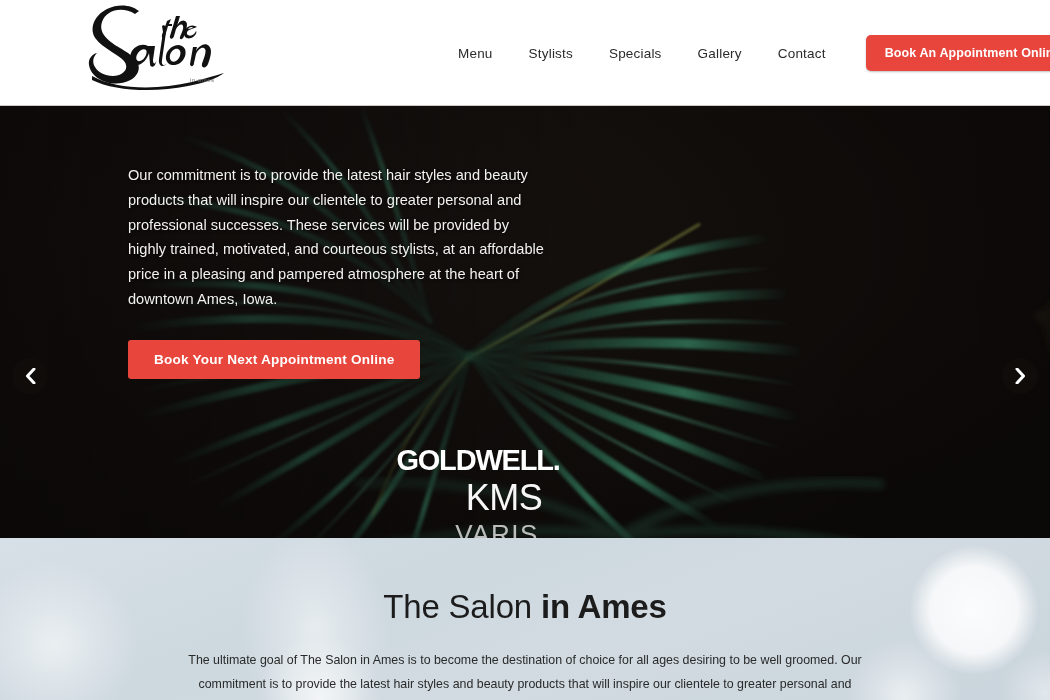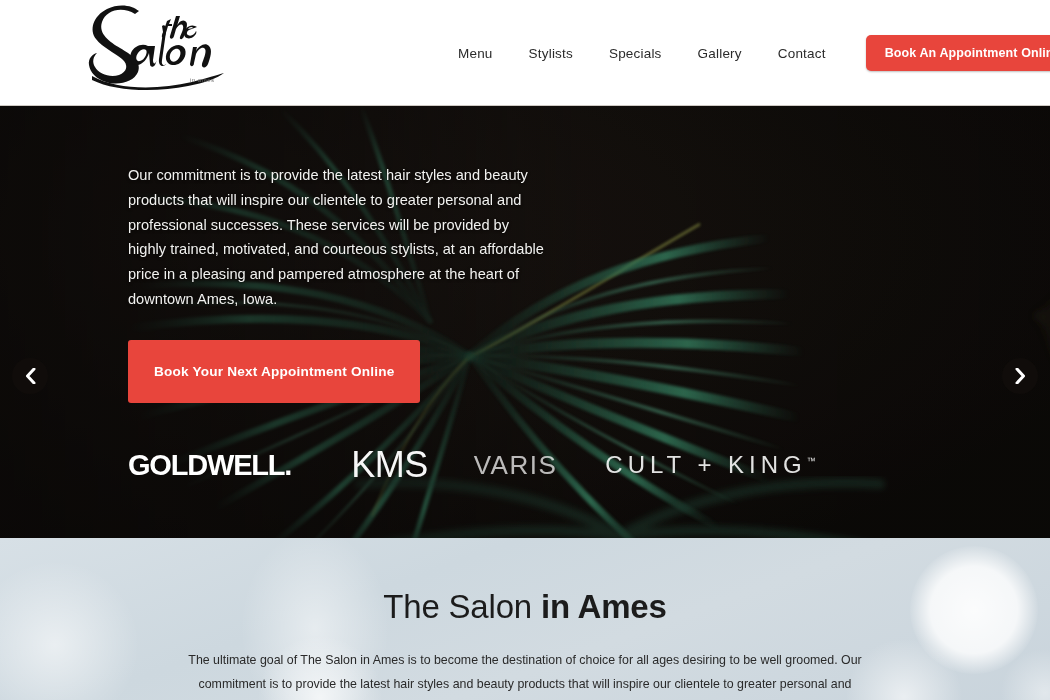--- a/index.html
+++ b/index.html
@@ -65,29 +65,30 @@
   .hero-para {
     margin-top:9px;
     color:#f2f2f0; font-size:14.6px; line-height:24.8px;
     max-width:420px; font-weight:500;
     text-shadow:0 1px 3px rgba(0,0,0,.55);
   }
   .hero-cta {
     margin-top:28px; display:inline-block;
     background:#e8453c; color:#ffffff;
     font-size:13.6px; font-weight:bold;
-    padding:24px 26px; border:none; border-radius:3px;
+    padding:12px 26px; border:none; border-radius:3px;
     letter-spacing:.2px; cursor:pointer;
     font-family:"Liberation Sans", sans-serif;
   }
 
   .brands {
     position:absolute; left:128px; top:338px;
-    display:flex; align-items:center; gap:8px;
+    display:flex; align-items:center; gap:0;
     width:700px;
+    flex-direction:column;
   }
   .brand { color:#ffffff; white-space:nowrap; }
   .brand-goldwell {
     font-size:29px; font-weight:bold; letter-spacing:-1.2px;
   }
   .brand-kms {
     font-size:36px; font-weight:300; letter-spacing:-0.5px;
     margin-left:52px; opacity:.97;text-align:center;
   }
   .brand-varis {

